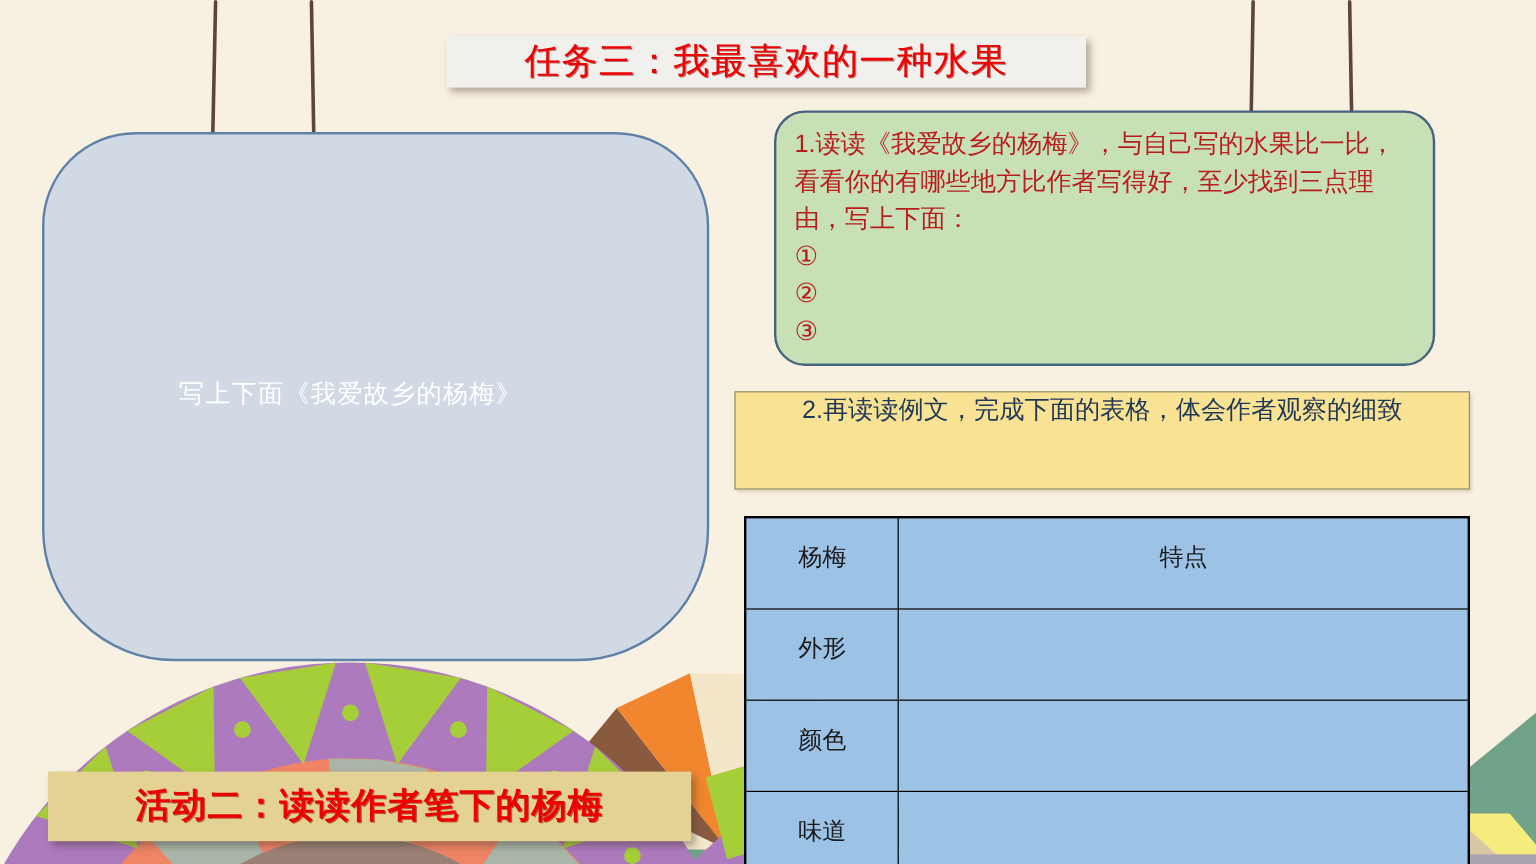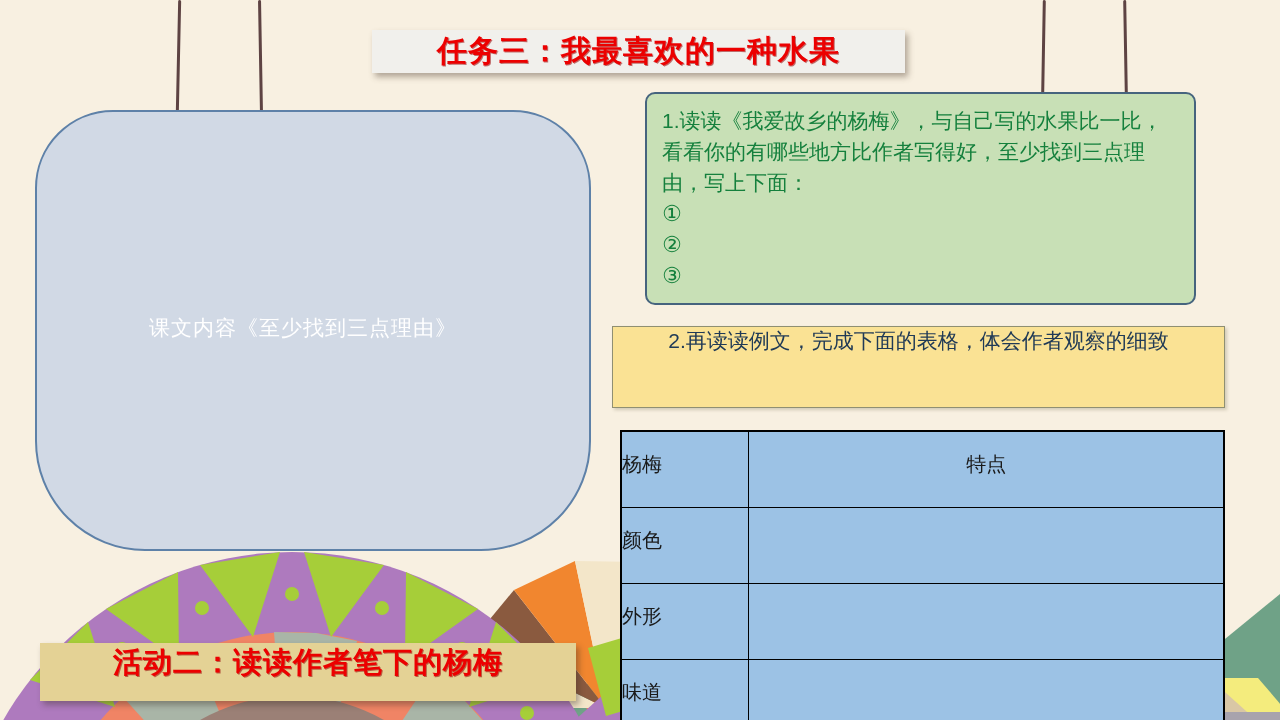--- a/index.html
+++ b/index.html
@@ -14,21 +14,21 @@
   #string2{left:259px;height:113px;transform:rotate(-1deg);}
   #string3{left:1042px;height:94px;transform:rotate(1deg);}
   #string4{left:1124px;height:94px;transform:rotate(-1deg);}
 
   #title-banner{
     position:absolute;left:372px;top:30px;width:533px;height:43px;
     background:#F1F0EC;box-shadow:3px 4px 6px rgba(90,75,60,.45);
     display:flex;align-items:center;justify-content:center;
   }
   #title-banner span{
-    color:#EC0000;font-weight:bold;font-size:30px;letter-spacing:1px;
+    color:#EC0000;font-weight:normal;font-size:30px;letter-spacing:1px;
     text-shadow:1px 1px 0 rgba(150,0,0,.55);white-space:nowrap;
   }
 
   #reading-card{
     position:absolute;left:35px;top:110px;width:556px;height:441px;
     background:#D1D9E5;border:2px solid #5E81A8;box-sizing:border-box;
     border-radius:78px 78px 110px 110px;
   }
   #reading-card .card-label{
     position:absolute;left:112px;top:202px;
@@ -36,23 +36,23 @@
   }
   #fill-box{
     position:absolute;left:68px;top:312px;width:302px;height:38px;
     background:#FFFFFF;border:2px solid #161616;box-sizing:border-box;
     display:flex;align-items:center;padding-left:9px;
     font-size:20px;color:#111;white-space:nowrap;
   }
 
   #task1-note{
     position:absolute;left:645px;top:92px;width:551px;height:213px;
-    background:#C8E0B6;border:2px solid #46647E;border-radius:10px;
+    background:#C8E0B6;border:2px solid #46647E;border-radius:26px;
     box-sizing:border-box;padding:11px 15px 0 15px;
-    color:#15803d;font-size:21px;line-height:31px;
+    color:#b91c1c;font-size:21px;line-height:31px;
   }
   #task1-note .num-line{font-size:22px;line-height:31px;}
 
   #task2-note{
     position:absolute;left:612px;top:326px;width:613px;height:82px;
     background:#FAE294;border:1px solid #8F8F72;box-sizing:border-box;
     box-shadow:2px 2px 3px rgba(100,90,60,.25);
     display:flex;align-items:flex-start;justify-content:center;
     color:#203A56;font-size:21px;white-space:nowrap;
   }
@@ -60,27 +60,27 @@
   #yangmei-table{
     position:absolute;left:620px;top:430px;width:605px;
     border-collapse:collapse;border:2px solid #000;
     font-family:"Liberation Serif","DejaVu Serif",serif;
     font-size:20px;color:#1a1a1a;
   }
   #yangmei-table td{
     border:1px solid #000;background:#9CC2E5;height:65px;
     vertical-align:middle;padding:0 0 10px 0;
   }
-  #yangmei-table td.c1{width:127px;}
+  #yangmei-table td.c1{width:127px;text-align:center;}
   #yangmei-table td.c2{width:476px;text-align:center;margin-top:24px;}
 
   #activity-banner{
     position:absolute;left:40px;top:643px;width:536px;height:58px;
     background:#E4D295;box-shadow:3px 4px 6px rgba(60,50,40,.4);
-    display:flex;align-items:flex-start;justify-content:center;
+    display:flex;align-items:center;justify-content:center;
   }
   #activity-banner span{
     color:#EC0000;font-weight:bold;font-size:29px;letter-spacing:1px;
     text-shadow:1px 1px 0 rgba(150,0,0,.55);white-space:nowrap;
   }
 </style>
 </head>
 <body>
 
 <svg id="decor" viewBox="0 0 1280 720" xmlns="http://www.w3.org/2000/svg">
@@ -137,46 +137,46 @@
 <div class="string" id="string1"></div>
 <div class="string" id="string2"></div>
 <div class="string" id="string3"></div>
 <div class="string" id="string4"></div>
 
 <div id="title-banner">
   <span>任务三：我最喜欢的一种水果</span>
 </div>
 
 <div id="reading-card">
-  <div class="card-label">课文内容《至少找到三点理由》</div>
+  <div class="card-label">写上下面《我爱故乡的杨梅》</div>
 </div>
 
 <div id="task1-note">
   <div>1.读读《我爱故乡的杨梅》，与自己写的水果比一比，看看你的有哪些地方比作者写得好，至少找到三点理由，写上下面：</div>
   <div class="num-line">①</div>
   <div class="num-line">②</div>
   <div class="num-line">③</div>
 </div>
 
 <div id="task2-note">
   <span>2.再读读例文，完成下面的表格，体会作者观察的细致</span>
 </div>
 
 <table id="yangmei-table">
   <tbody>
     <tr>
       <td class="c1">杨梅</td>
       <td class="c2">特点</td>
     </tr>
     <tr>
-      <td class="c1">颜色</td>
+      <td class="c1">外形</td>
       <td class="c2"></td>
     </tr>
     <tr>
-      <td class="c1">外形</td>
+      <td class="c1">颜色</td>
       <td class="c2"></td>
     </tr>
     <tr>
       <td class="c1">味道</td>
       <td class="c2"></td>
     </tr>
   </tbody>
 </table>
 
 <div id="activity-banner">

